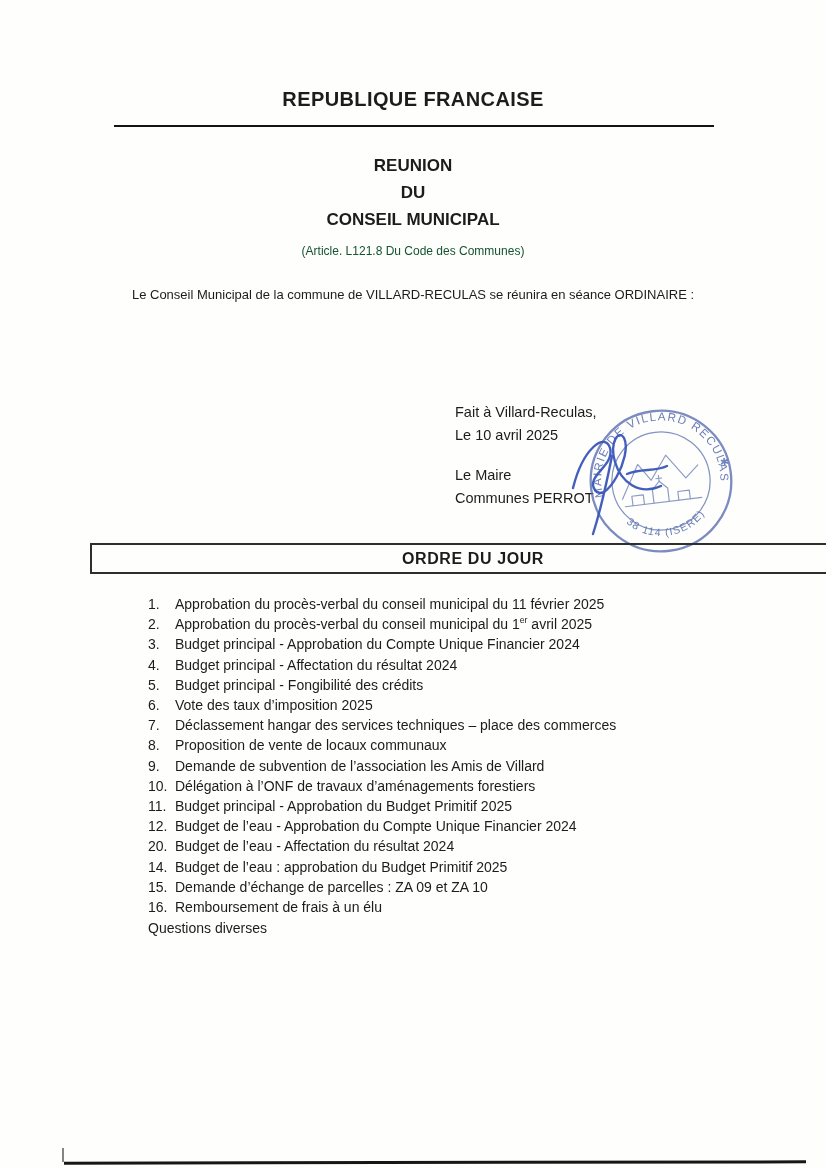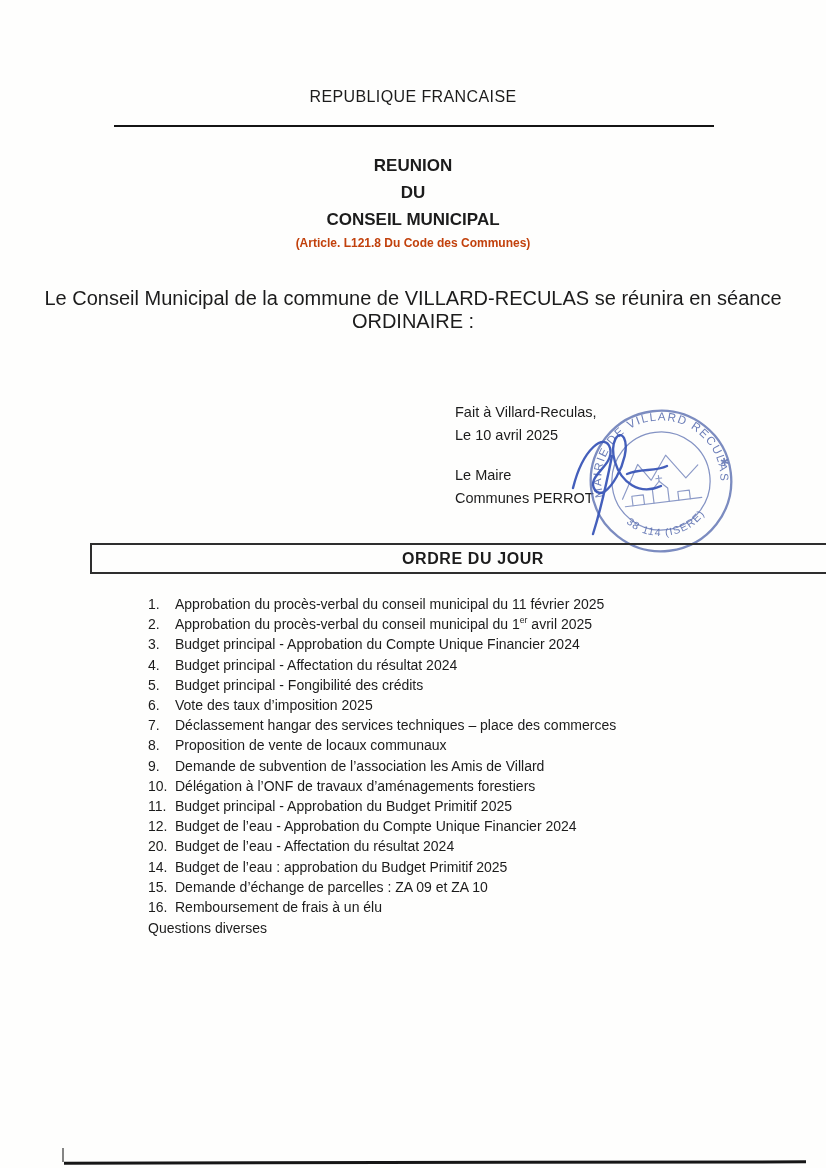--- a/index.html
+++ b/index.html
@@ -8,27 +8,27 @@
     position:relative;
     width:826px; height:1168px;
     margin:0 auto;
     background:#fefefd;
     font-family:"Liberation Sans", sans-serif;
     color:#1c1c1c;
     overflow:hidden;
   }
   .centered { position:absolute; left:0; width:100%; text-align:center; }
 
-  .republic-title { top:88px; font-size:16px; font-weight:normal; letter-spacing:0.4px; }
+  .republic-title { top:88px; font-size:20px; font-weight:bold; letter-spacing:0.4px; }
   .title-rule { position:absolute; top:125px; left:114px; width:600px; height:2px; background:#141414; }
 
   .title-block { top:152px; font-weight:bold; font-size:17px; line-height:27px; }
-  .title-subtitle { font-weight:bold; font-size:12px; line-height:18px; margin-top:1px; color:#c2410c; }
+  .title-subtitle { font-weight:normal; font-size:12px; line-height:18px; margin-top:9px; color:#14532d; }
 
-  .intro-line { top:287px; font-size:20px; }
+  .intro-line { top:287px; font-size:13px; }
 
   .meeting-block { top:328px; font-weight:bold; font-size:14px; line-height:23px; }
 
   .signature-block { position:absolute; left:455px; top:401px; font-size:14.5px; line-height:23px; }
   .signature-block .second { margin-top:17px; }
 
   .stamp-wrap { position:absolute; left:584px; top:404px; width:154px; height:154px; color:#5b6fb0; transform:rotate(-7deg); }
   .stamp-wrap svg { width:100%; height:100%; }
 
   .signature-ink { position:absolute; left:563px; top:416px; width:138px; height:125px; z-index:3; }

